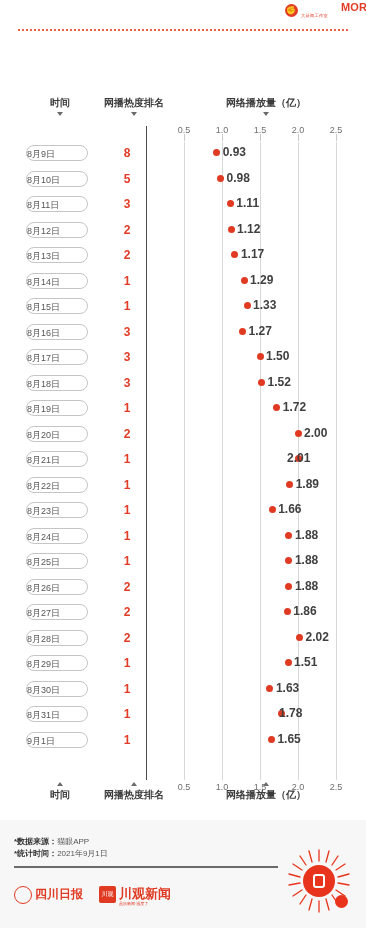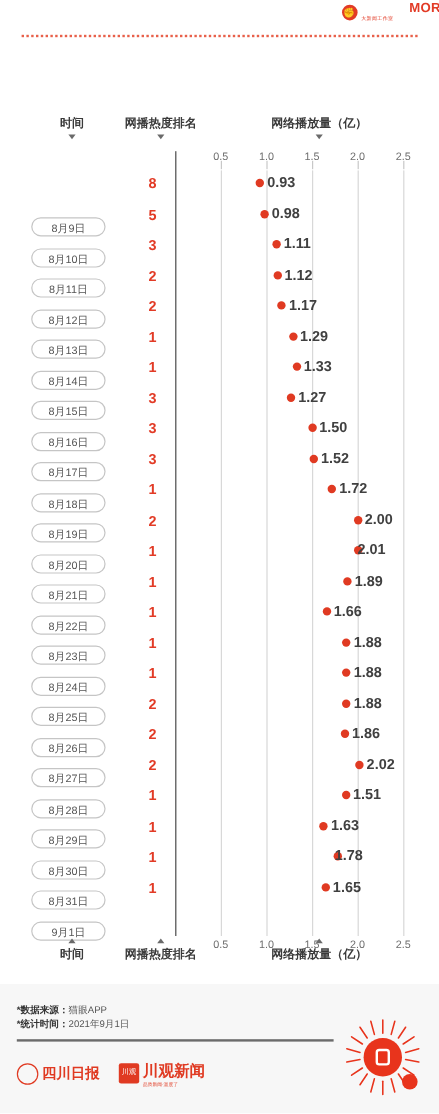--- a/index.html
+++ b/index.html
@@ -147,24 +147,22 @@
   .row { position: absolute; left: 0; width: 366px; height: 24px; }
   .date-pill {
     position: absolute;
     left: 26px; top: 3px;
     width: 62px; height: 16px;
     border: 1px solid #c5c5c5;
     border-radius: 9px;
     font-size: 9px;
     color: #555;
     line-height: 16px;
-    text-align: center;
     box-sizing: border-box;
     background: #fff;
-    margin-top: 36px;
   }
   .rank {
     position: absolute;
     left: 112px; top: 2px;
     width: 30px;
     font-size: 12px;
     font-weight: bold;
     color: #e23b26;
     text-align: center;
     line-height: 18px;
@@ -408,21 +406,21 @@
       <div class="row" style="top: 302.5px; padding-left: 16px;">
         <div class="date-pill">8月20日</div>
         <div class="rank">2</div>
         <div class="dot" style="left: 298px;"></div>
         <div class="dot-label" style="left: 304px;">2.00</div>
       </div>
       <div class="row" style="top: 328px;">
         <div class="date-pill">8月21日</div>
         <div class="rank">1</div>
         <div class="dot" style="left: 298.76px;"></div>
-        <div class="dot-label" style="left: 298px; text-align: center;">2.01</div>
+        <div class="dot-label" style="left: 287px; text-align: center;">2.01</div>
       </div>
       <div class="row" style="top: 353.5px;">
         <div class="date-pill">8月22日</div>
         <div class="rank">1</div>
         <div class="dot" style="left: 289.64px;"></div>
         <div class="dot-label" style="left: 295.64px;">1.89</div>
       </div>
       <div class="row" style="top: 379px;">
         <div class="date-pill">8月23日</div>
         <div class="rank">1</div>

